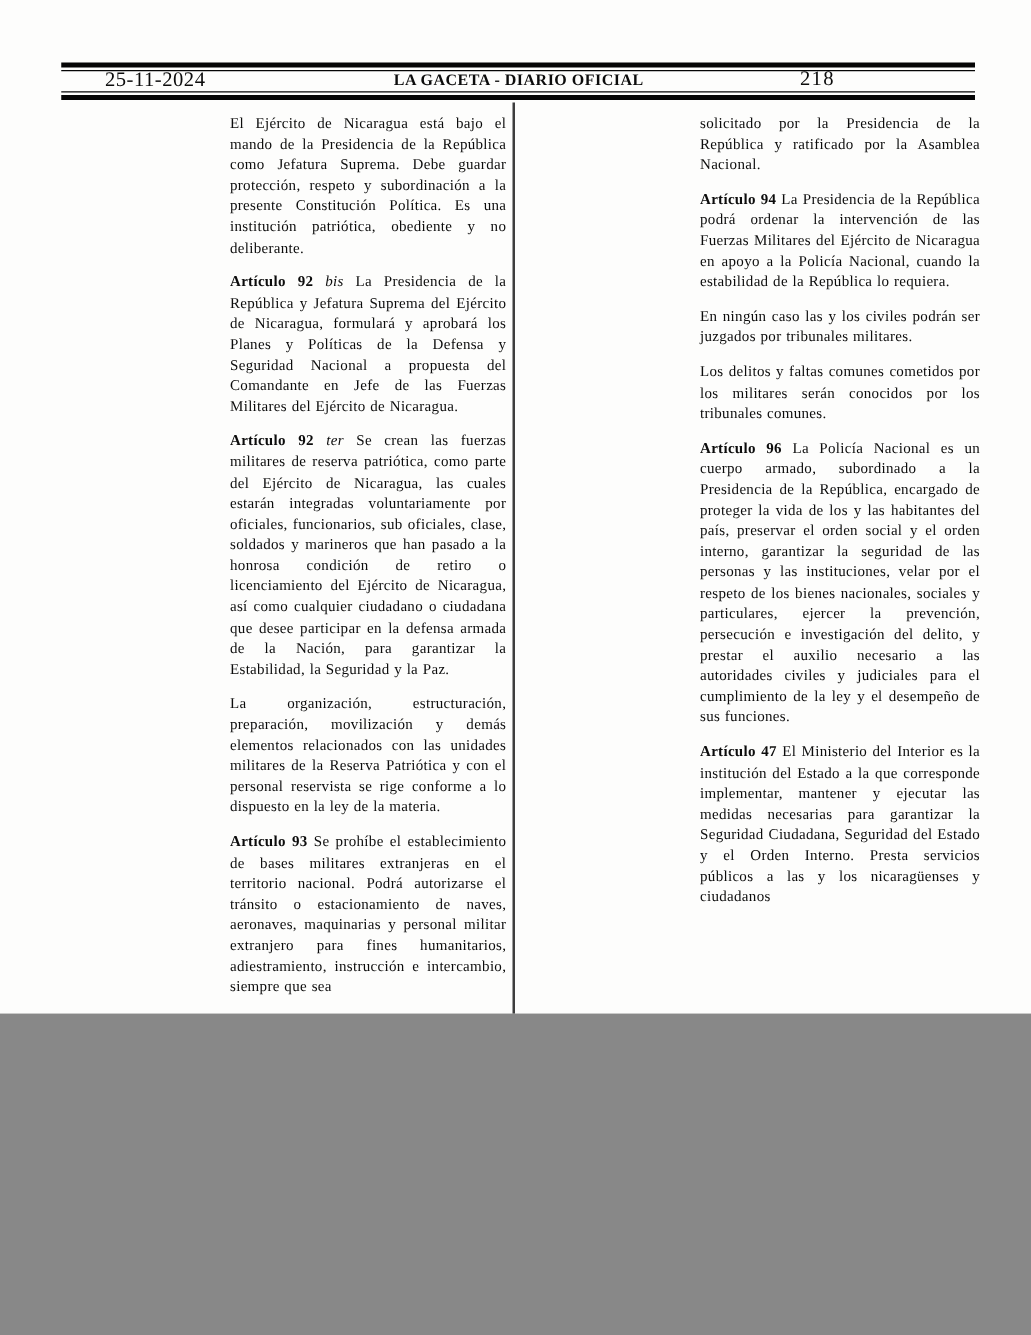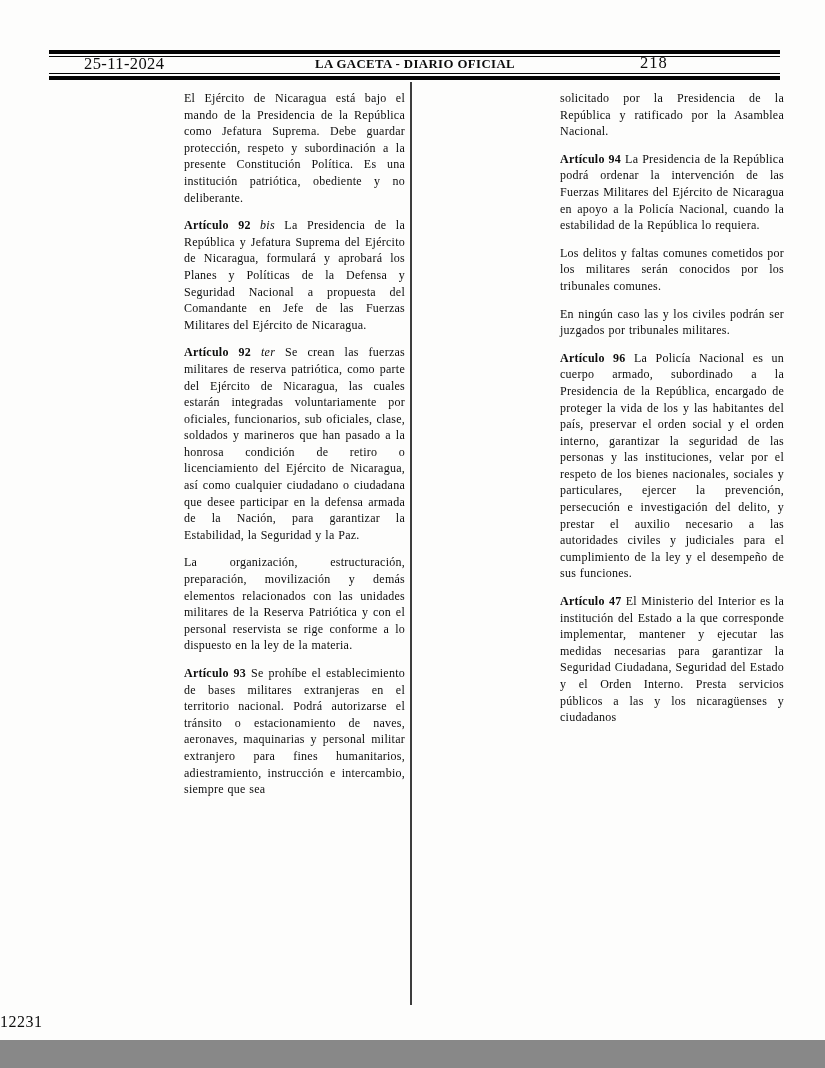--- a/index.html
+++ b/index.html
@@ -1,20 +1,20 @@
 <!DOCTYPE html>
 <html><head>
 <meta charset="utf-8">
 <style>
   * { margin: 0; padding: 0; box-sizing: border-box; }
   html, body { background: #888; }
   .page {
     position: relative;
     width: 825px;
-    height: 1040px;
+    height: 811px;
     background: #fdfdfc;
     font-family: "Liberation Serif", "DejaVu Serif", serif;
     color: #0c0c0c;
     overflow: hidden;
     margin: 0 auto;
   }
   
   .rule { position: absolute; left: 49px; width: 731px; background: #050505; }
   .rule-t1 { top: 50px; height: 3.5px; }
   .rule-t2 { top: 56px; height: 1.2px; }
@@ -78,21 +78,21 @@
       <p><span>El Ejército de Nicaragua está bajo el mando de la Presidencia de la República como Jefatura Suprema. Debe guardar protección, respeto y subordinación a la presente Constitución Política. Es una institución patriótica, obediente y no deliberante.</span></p>
       <p><span class="b">Artículo 92 </span><span class="i">bis</span><span> La Presidencia de la República y Jefatura Suprema del Ejército de Nicaragua, formulará y aprobará los Planes y Políticas de la Defensa y Seguridad Nacional a propuesta del Comandante en Jefe de las Fuerzas Militares del Ejército de Nicaragua.</span></p>
       <p><span class="b">Artículo 92 </span><span class="i">ter</span><span> Se crean las fuerzas militares de reserva patriótica, como parte del Ejército de Nicaragua, las cuales estarán integradas voluntariamente por oficiales, funcionarios, sub oficiales, clase, soldados y marineros que han pasado a la honrosa condición de retiro o licenciamiento del Ejército de Nicaragua, así como cualquier ciudadano o ciudadana que desee participar en la defensa armada de la Nación, para garantizar la Estabilidad, la Seguridad y la Paz.</span></p>
       <p><span>La organización, estructuración, preparación, movilización y demás elementos relacionados con las unidades militares de la Reserva Patriótica y con el personal reservista se rige conforme a lo dispuesto en la ley de la materia.</span></p>
       <p><span class="b">Artículo 93</span><span> Se prohíbe el establecimiento de bases militares extranjeras en el territorio nacional. Podrá autorizarse el tránsito o estacionamiento de naves, aeronaves, maquinarias y personal militar extranjero para fines humanitarios, adiestramiento, instrucción e intercambio, siempre que sea</span></p>
     </div>
   <div class="divider"></div>
   <div class="col col-right">
       <p><span>solicitado por la Presidencia de la República y ratificado por la Asamblea Nacional.</span></p>
       <p><span class="b">Artículo 94</span><span> La Presidencia de la República podrá ordenar la intervención de las Fuerzas Militares del Ejército de Nicaragua en apoyo a la Policía Nacional, cuando la estabilidad de la República lo requiera.</span></p>
+      <p><span>En ningún caso las y los civiles podrán ser juzgados por tribunales militares.</span></p>
       <p><span>Los delitos y faltas comunes cometidos por los militares serán conocidos por los tribunales comunes.</span></p>
-      <p><span>En ningún caso las y los civiles podrán ser juzgados por tribunales militares.</span></p>
       <p><span class="b">Artículo 96</span><span> La Policía Nacional es un cuerpo armado, subordinado a la Presidencia de la República, encargado de proteger la vida de los y las habitantes del país, preservar el orden social y el orden interno, garantizar la seguridad de las personas y las instituciones, velar por el respeto de los bienes nacionales, sociales y particulares, ejercer la prevención, persecución e investigación del delito, y prestar el auxilio necesario a las autoridades civiles y judiciales para el cumplimiento de la ley y el desempeño de sus funciones.</span></p>
       <p><span class="b">Artículo 47</span><span> El Ministerio del Interior es la institución del Estado a la que corresponde implementar, mantener y ejecutar las medidas necesarias para garantizar la Seguridad Ciudadana, Seguridad del Estado y el Orden Interno. Presta servicios públicos a las y los nicaragüenses y ciudadanos</span></p>
     </div>
 
   <div class="footer-folio">12231</div>
   <div class="scan-smudge"></div>
 </div>
 
 </body></html>

